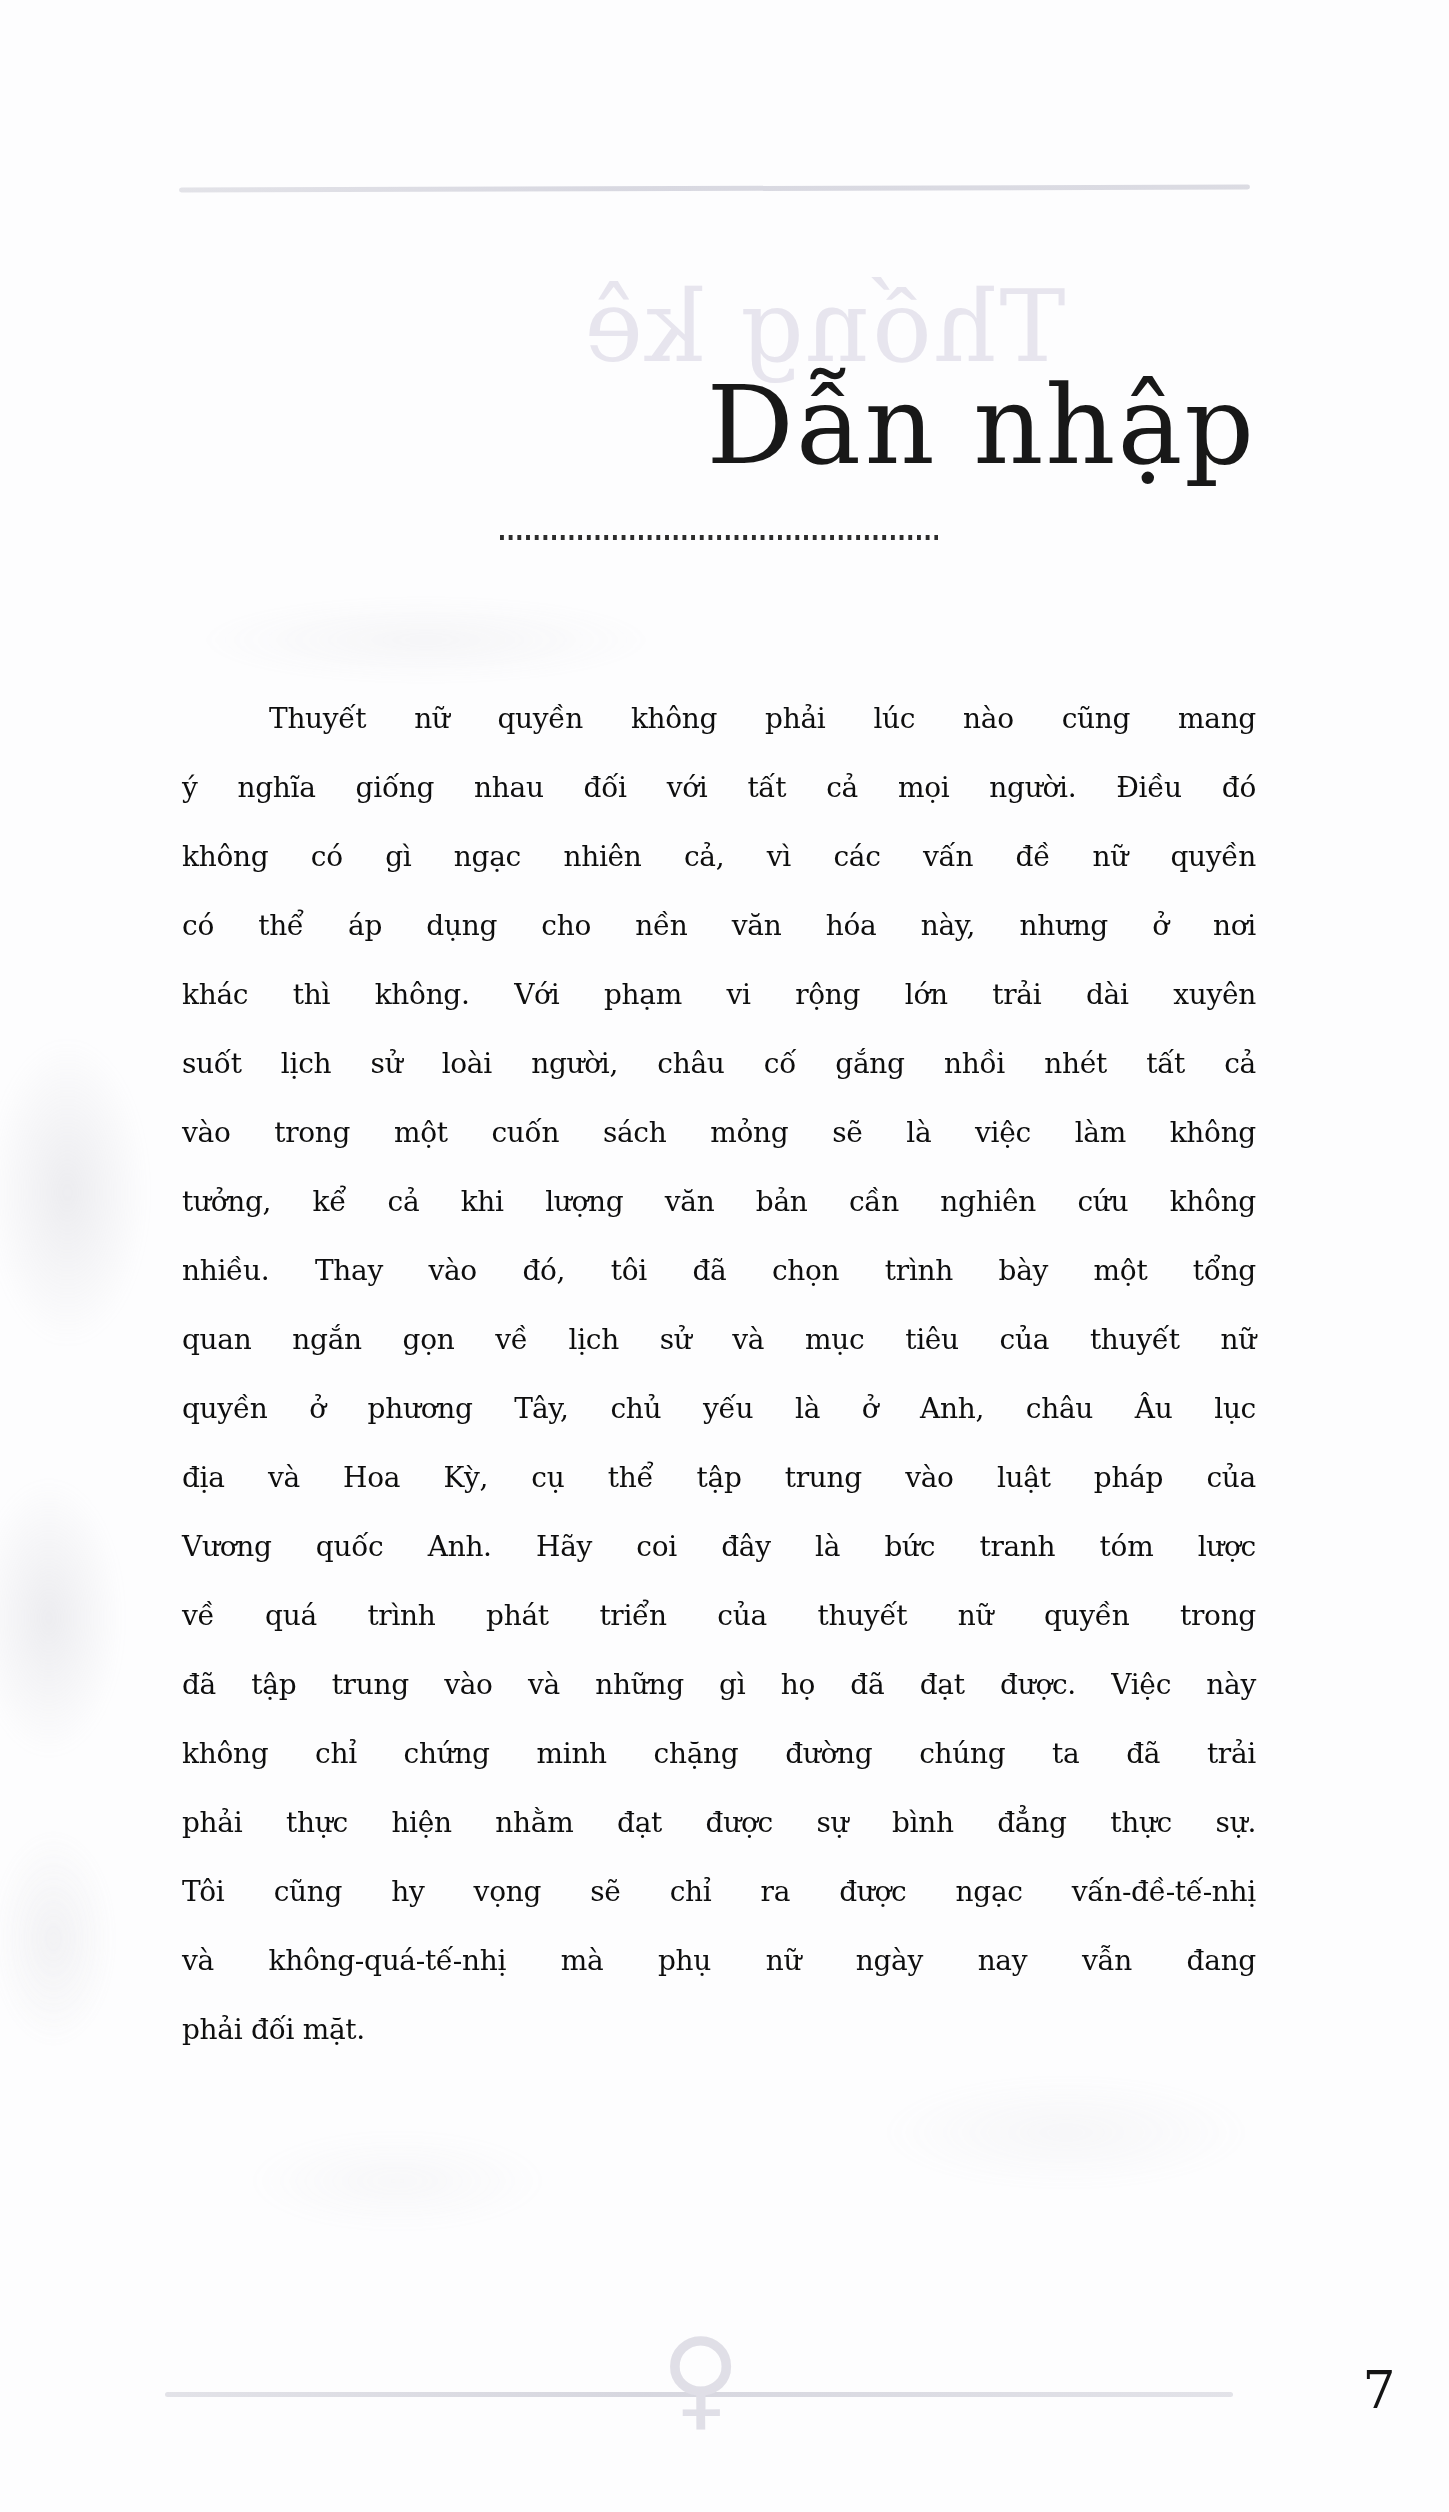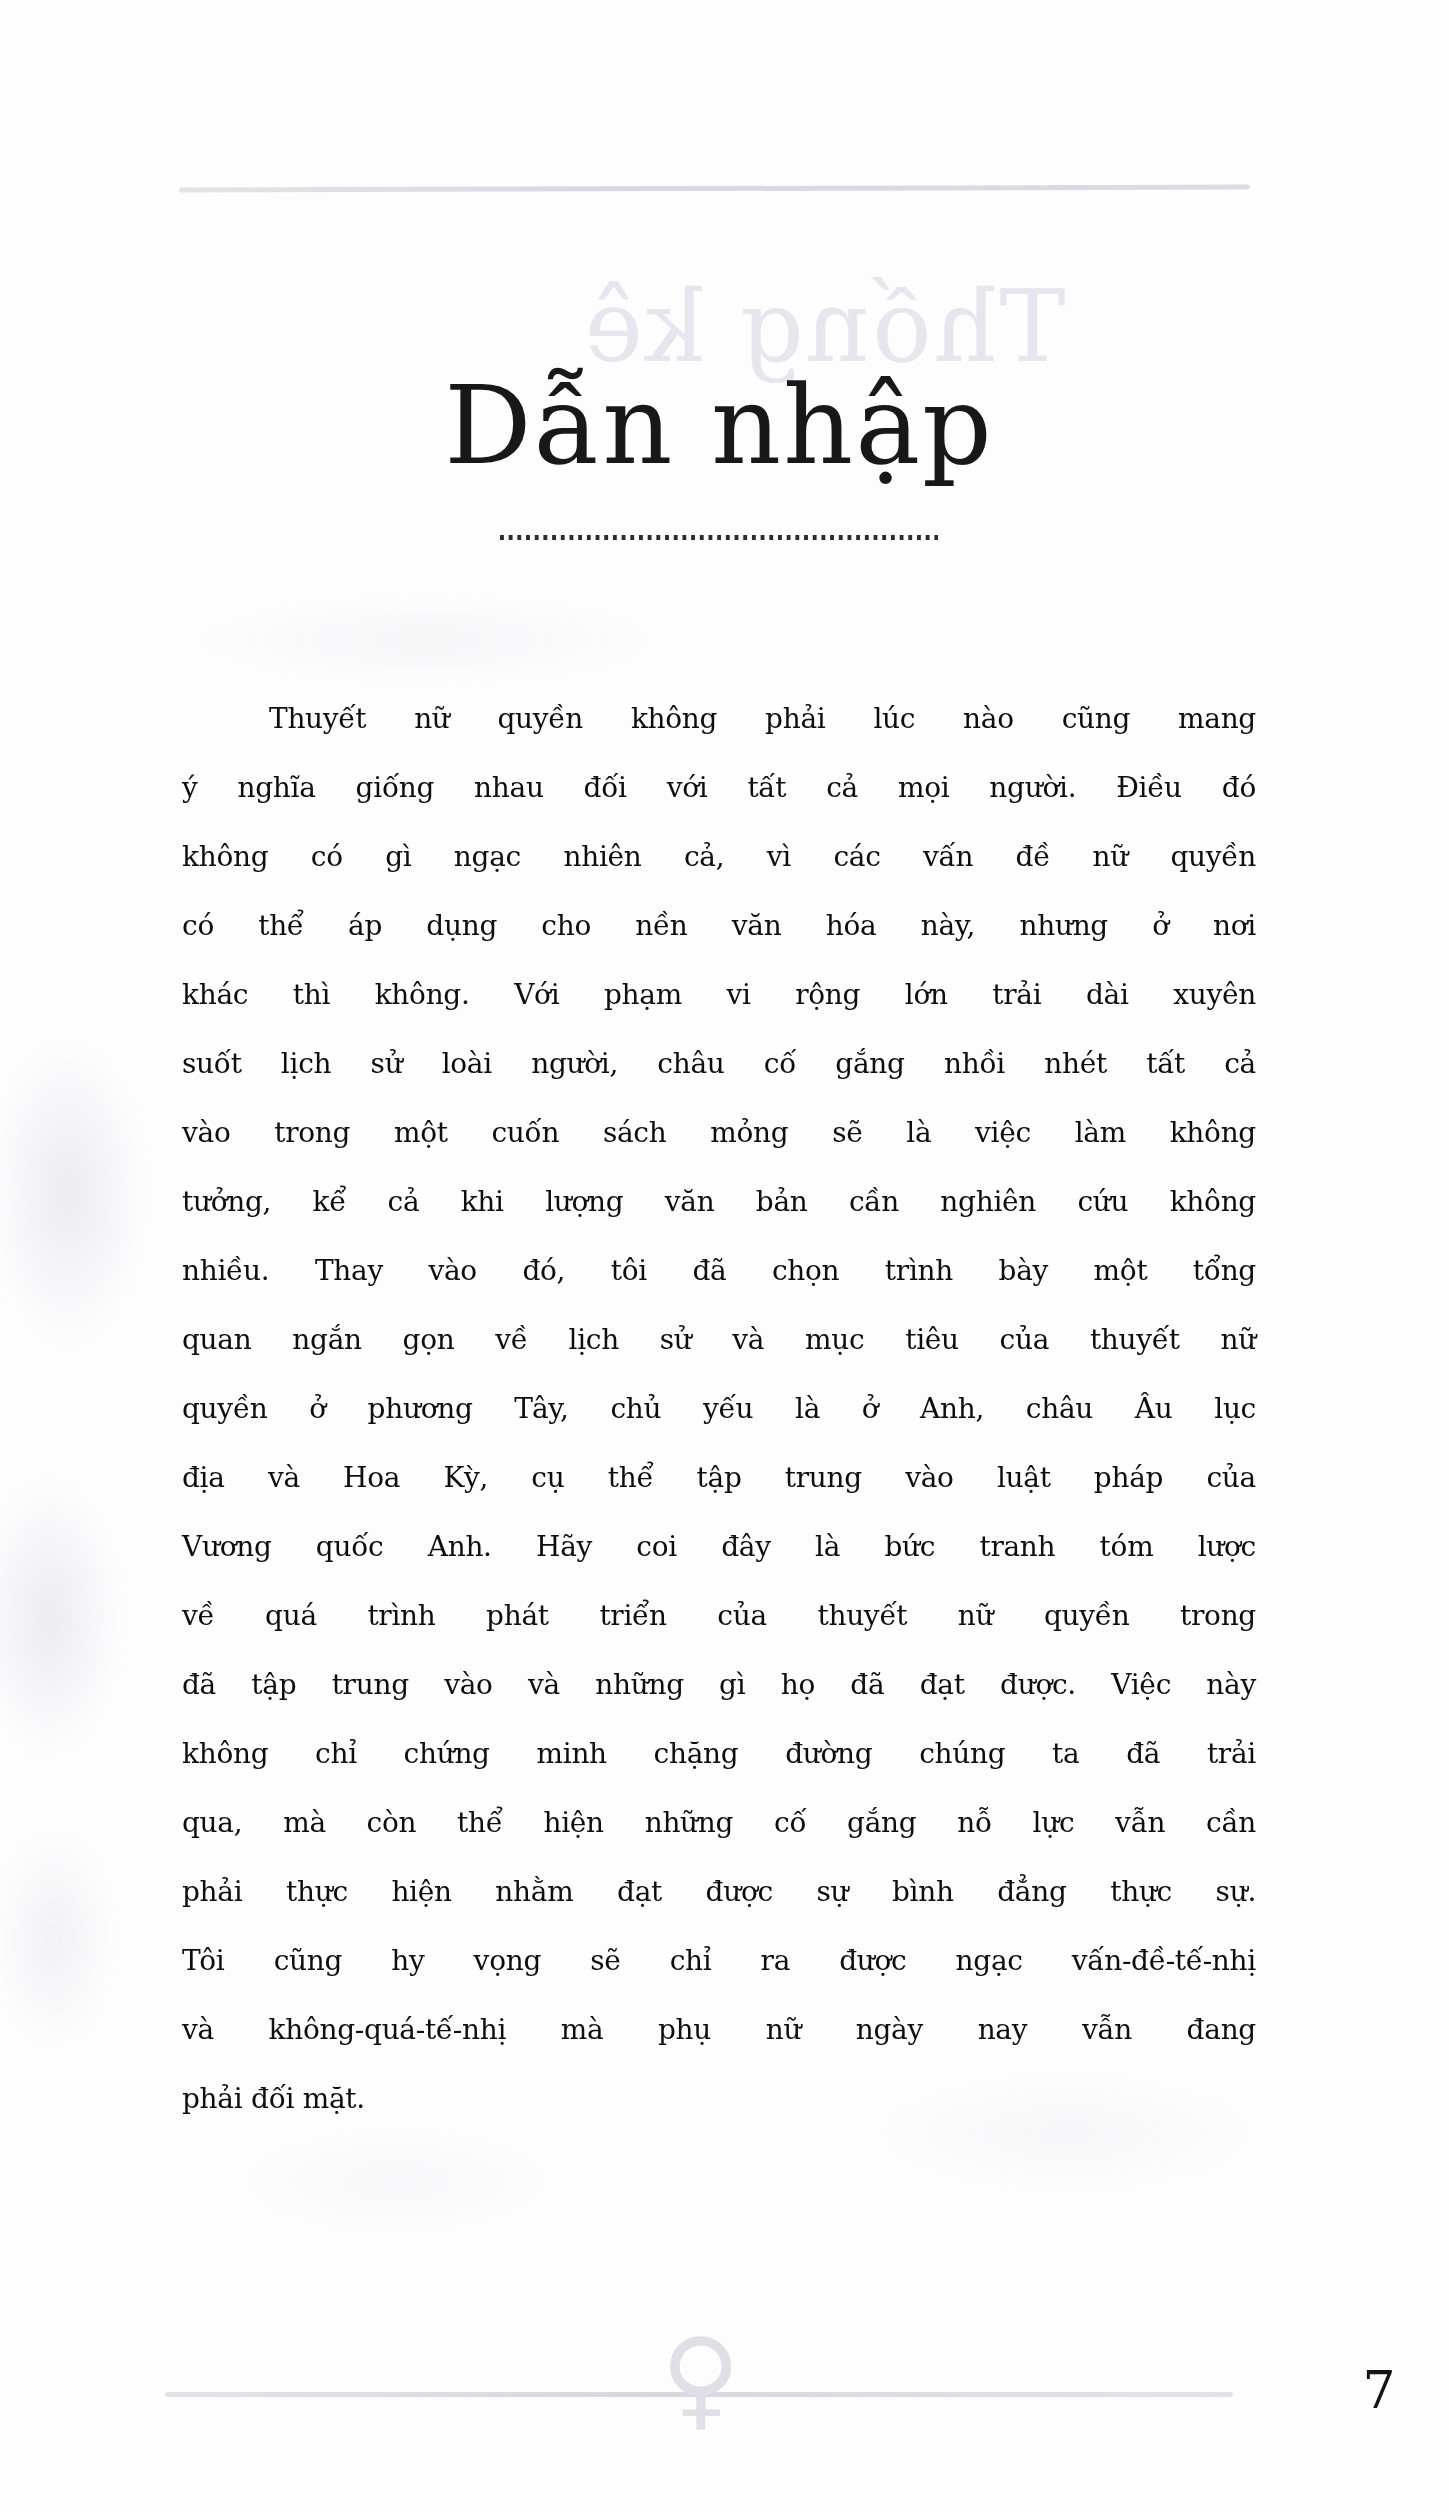--- a/index.html
+++ b/index.html
@@ -47,21 +47,21 @@
     font-size: 99px;
     letter-spacing: 1.9px;
     color: #e7e5ee;
     white-space: nowrap;
   }
 
   .chapter-title {
     position: absolute;
     left: 182px; top: 366px;
     width: 1074px;
-    text-align: center;
+    text-align: right;
     font-size: 109px;
     font-weight: 400;
     letter-spacing: 1.9px;
     color: #181818;
     line-height: 1.1;
   }
 
   .title-underline {
     position: absolute;
     left: 500px; top: 534px;
@@ -147,21 +147,20 @@
       <div class="para-line">vào trong một cuốn sách mỏng sẽ là việc làm không</div>
       <div class="para-line">tưởng, kể cả khi lượng văn bản cần nghiên cứu không</div>
       <div class="para-line">nhiều. Thay vào đó, tôi đã chọn trình bày một tổng</div>
       <div class="para-line">quan ngắn gọn về lịch sử và mục tiêu của thuyết nữ</div>
       <div class="para-line">quyền ở phương Tây, chủ yếu là ở Anh, châu Âu lục</div>
       <div class="para-line">địa và Hoa Kỳ, cụ thể tập trung vào luật pháp của</div>
       <div class="para-line">Vương quốc Anh. Hãy coi đây là bức tranh tóm lược</div>
       <div class="para-line">về quá trình phát triển của thuyết nữ quyền trong</div>
       <div class="para-line">đã tập trung vào và những gì họ đã đạt được. Việc này</div>
       <div class="para-line">không chỉ chứng minh chặng đường chúng ta đã trải</div>
-      <div class="para-line">qua, mà còn thể hiện những cố gắng nỗ lực vẫn cần</div>
       <div class="para-line">phải thực hiện nhằm đạt được sự bình đẳng thực sự.</div>
       <div class="para-line">Tôi cũng hy vọng sẽ chỉ ra được ngạc vấn-đề-tế-nhị</div>
       <div class="para-line">và không-quá-tế-nhị mà phụ nữ ngày nay vẫn đang</div>
       <div class="para-line">phải đối mặt.</div>
     </div>
 
   <div class="footer-rule"></div>
 
   <div class="venus">♀</div>
 

